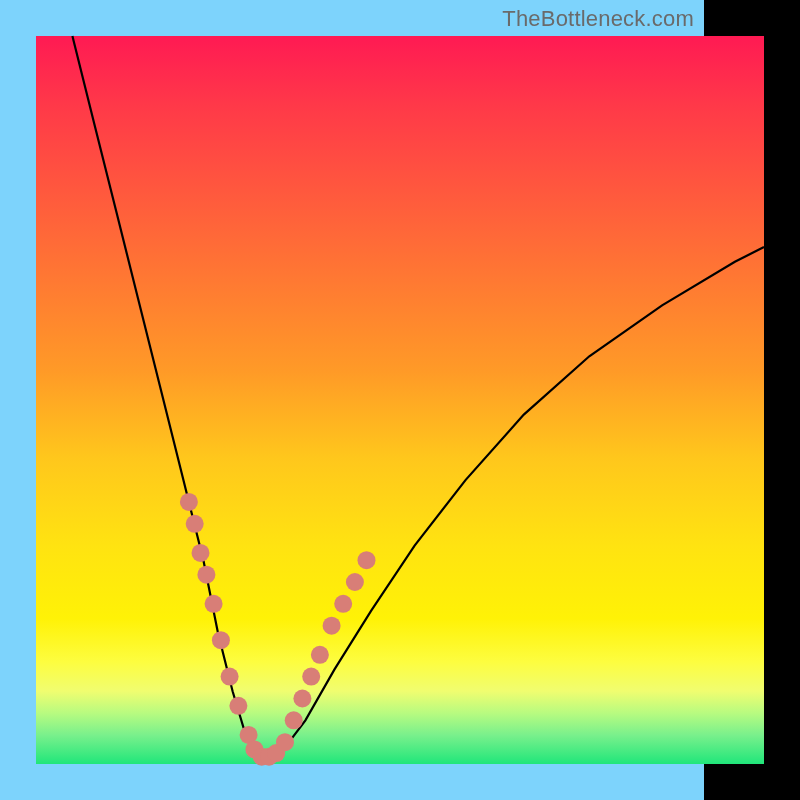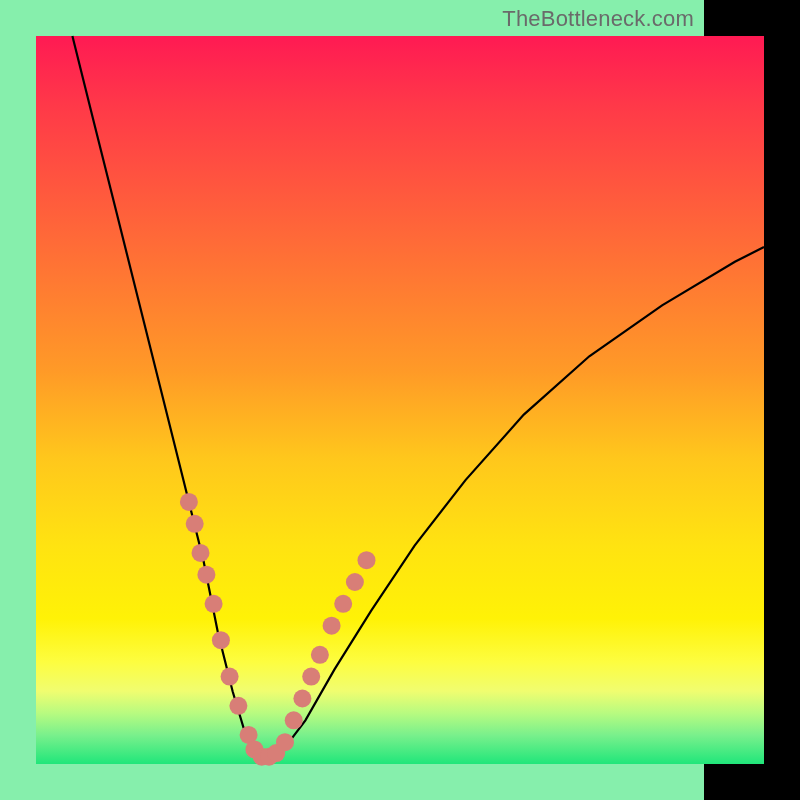--- a/index.html
+++ b/index.html
@@ -7,21 +7,21 @@
     padding: 0;
     width: 800px;
     height: 800px;
     background: #000;
     font-family: Arial, Helvetica, sans-serif;
   }
   .frame {
     position: relative;
     width: 704px;
     height: 800px;
-    background: #86efac;
+    background: #7dd3fc;
   }
   .plot-area {
     position: absolute;
     left: 36px;
     top: 36px;
     width: 728px;
     height: 728px;
     background: linear-gradient(to bottom,
       #ff1a53 0%,
       #ff3a48 10%,

